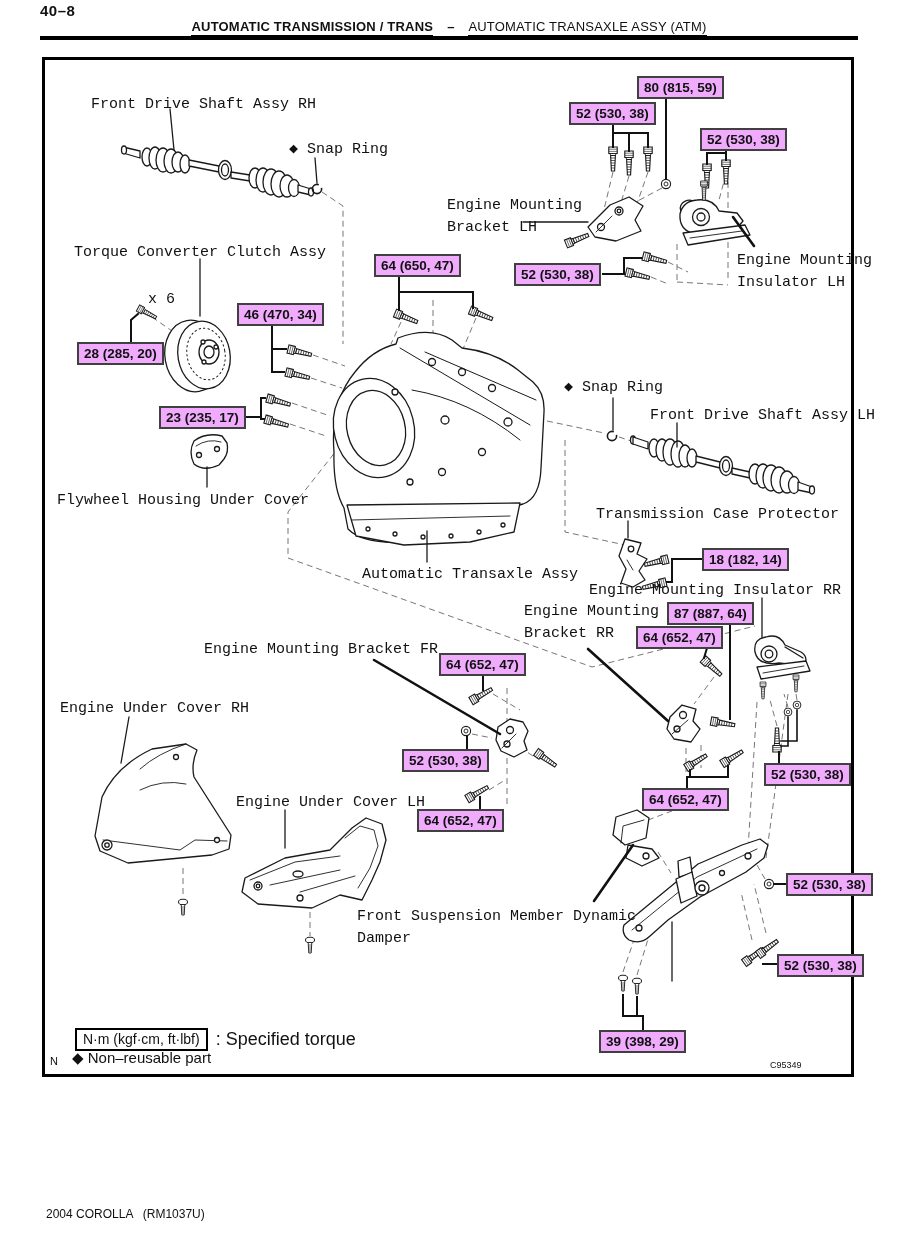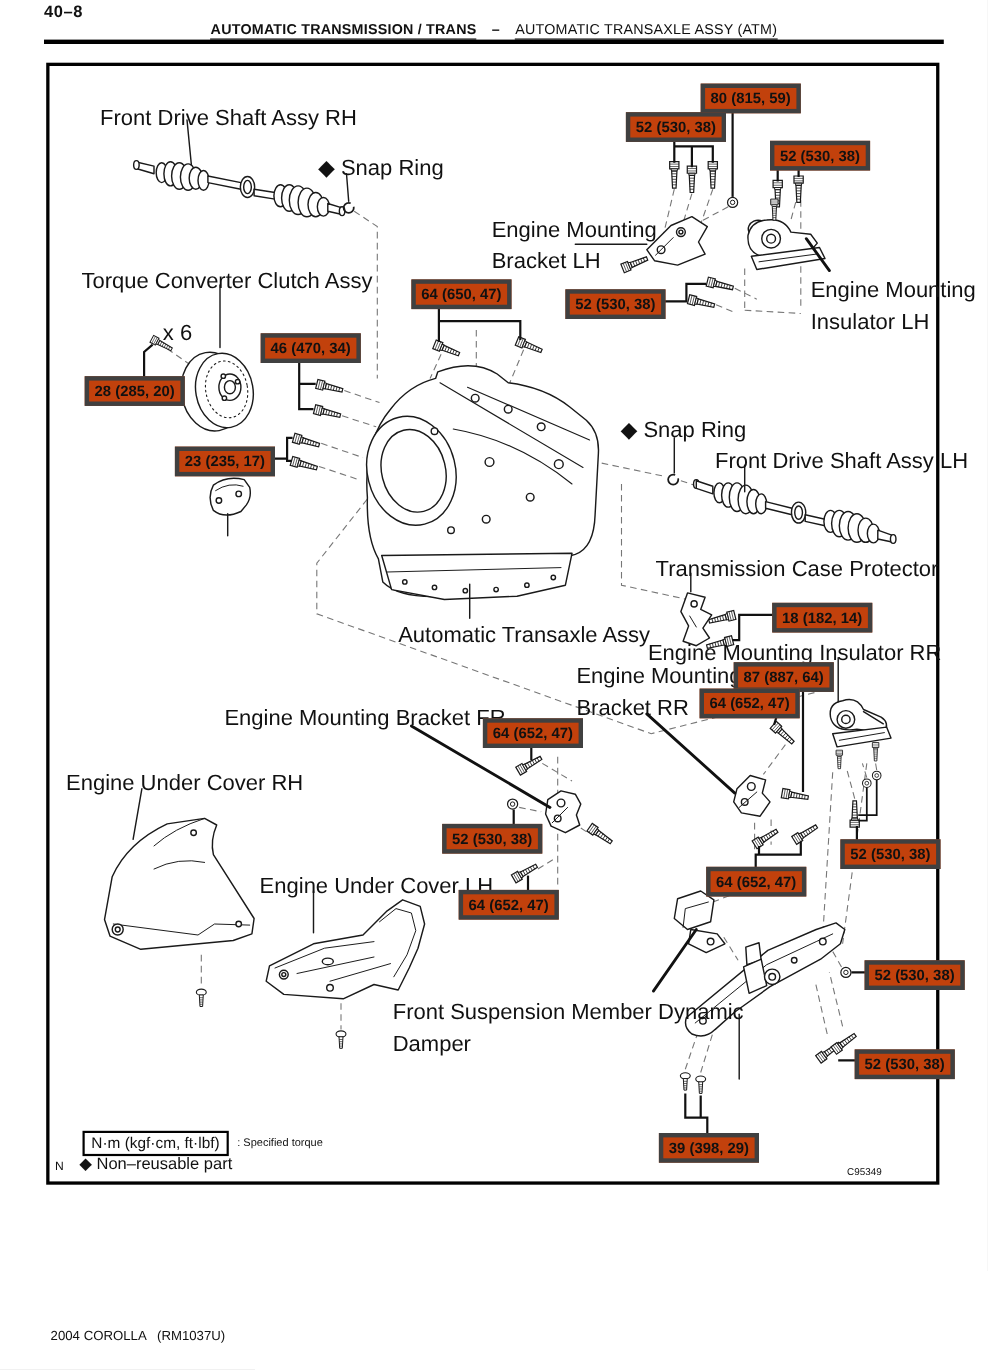--- a/index.html
+++ b/index.html
@@ -6,26 +6,26 @@
   .page{position:relative;width:898px;height:1245px;background:#fff;overflow:hidden;
         font-family:"Liberation Sans", sans-serif;color:#111;}
   .pageno{position:absolute;left:40px;top:2px;font-size:15px;font-weight:bold;letter-spacing:.5px;}
   .hdr{position:absolute;left:0;top:19px;width:100%;text-align:center;font-size:13px;white-space:nowrap;}
   .hdr .seg1{font-weight:bold;border-bottom:1.5px solid #000;padding-bottom:1px;letter-spacing:.2px;}
   .hdr .sep{font-weight:bold;padding:0 14px;}
   .hdr .seg2{border-bottom:1.5px solid #000;padding-bottom:1px;letter-spacing:.2px;}
   .rule{position:absolute;left:40px;top:36px;width:818px;height:4px;background:#000;}
   .dbox{position:absolute;left:42px;top:57px;width:806px;height:1014px;border:3px solid #000;background:transparent;}
   svg.art{position:absolute;left:0;top:0;pointer-events:none;}
-  .lbl{position:absolute;font-size:20px;line-height:1.45;white-space:pre-line;}
-  .tq{position:absolute;border:4px solid #404040;background:#c2410c;font-size:13.5px;font-weight:bold;
+  .lbl{position:absolute;font-size:15px;line-height:1.45;white-space:pre-line;font-family:Liberation Mono, monospace;}
+  .tq{position:absolute;border:2px solid #404040;background:#f0abfc;font-size:13.5px;font-weight:bold;
       line-height:17px;padding:1px 5px;white-space:nowrap;}
   .legend-row{position:absolute;left:75px;top:1028px;display:flex;align-items:center;}
   .legend-box{border:2px solid #000;font-size:14px;padding:0 6px;line-height:19px;white-space:nowrap;background:#fff;}
-  .legend-text{font-size:10px;margin-left:8px;white-space:nowrap;}
+  .legend-text{font-size:18px;margin-left:8px;white-space:nowrap;}
   .legend-nonreuse{position:absolute;left:72px;top:1049px;font-size:15px;}
   .corner-n{position:absolute;left:50px;top:1055px;font-size:11px;}
   .figcode{position:absolute;left:770px;top:1060px;font-size:9px;}
   .footer{position:absolute;left:46px;top:1207px;font-size:12px;white-space:pre;}
 </style>
 </head>
 <body>
 
 <div class="page">
 
@@ -357,20 +357,21 @@
       <path d="M588,649 L668,721"></path>
       <path d="M374,660 L500,734"></path>
       <path d="M594,901 L633,845"></path>
     </g>
   </svg>
 
   <div class="lbl" style="left:91px;top:94px">Front Drive Shaft Assy RH</div>
   <div class="lbl" style="left:289px;top:139px">◆ Snap Ring</div>
   <div class="lbl" style="left:74px;top:242px">Torque Converter Clutch Assy</div>
   <div class="lbl" style="left:148px;top:289px">x 6</div>
+  <div class="lbl" style="left:57px;top:490px">Flywheel Housing Under Cover</div>
   <div class="lbl" style="left:447px;top:195px">Engine Mounting
 Bracket LH</div>
   <div class="lbl" style="left:737px;top:250px">Engine Mounting
 Insulator LH</div>
   <div class="lbl" style="left:564px;top:377px">◆ Snap Ring</div>
   <div class="lbl" style="left:650px;top:405px">Front Drive Shaft Assy LH</div>
   <div class="lbl" style="left:596px;top:504px">Transmission Case Protector</div>
   <div class="lbl" style="left:362px;top:564px">Automatic Transaxle Assy</div>
   <div class="lbl" style="left:589px;top:580px">Engine Mounting Insulator RR</div>
   <div class="lbl" style="left:524px;top:601px">Engine Mounting

